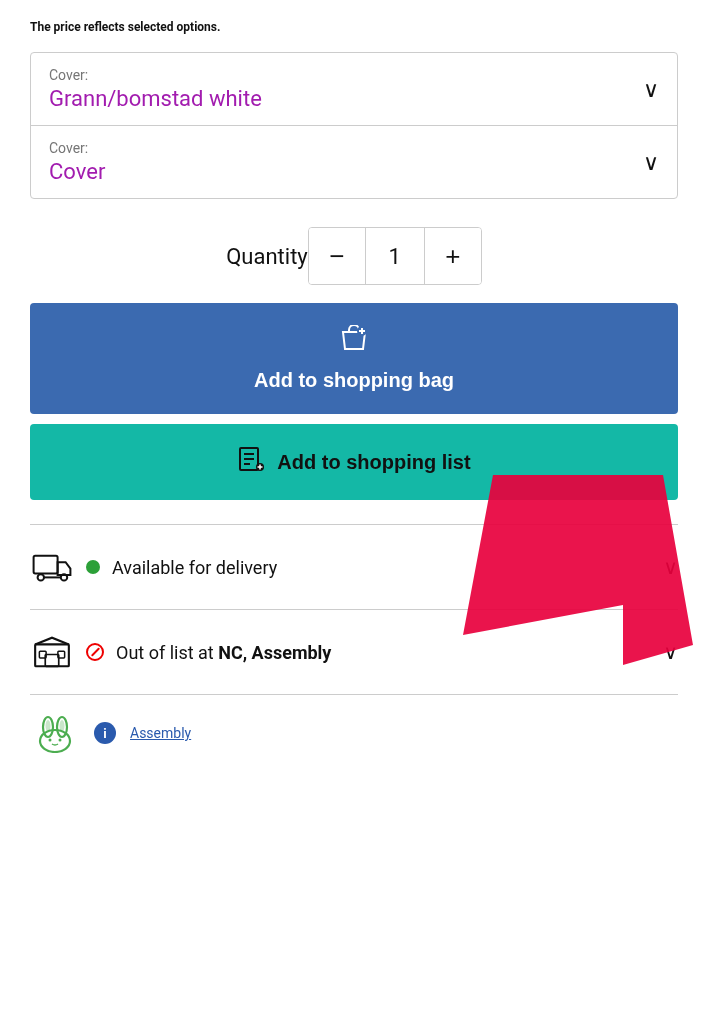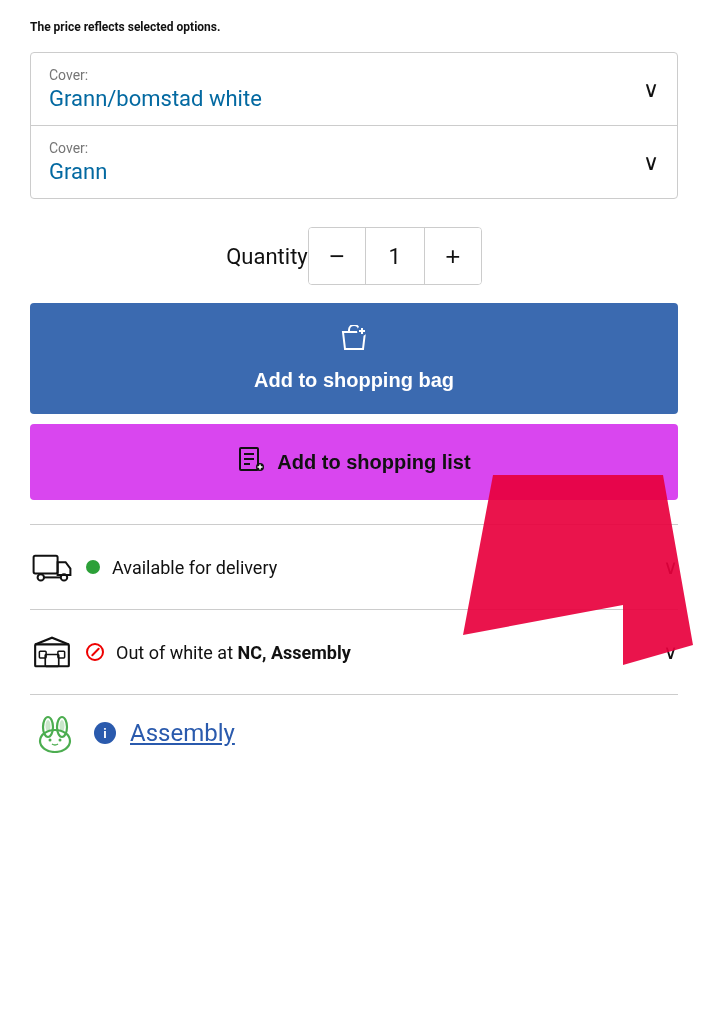--- a/index.html
+++ b/index.html
@@ -49,21 +49,21 @@
     }
 
     .option-label {
       font-size: 14px;
       color: #767676;
       margin-bottom: 3px;
     }
 
     .option-value {
       font-size: 22px;
-      color: #0369a1;
+      color: #a21caf;
       font-weight: 400;
     }
 
     .chevron-icon {
       font-size: 22px;
       color: #111;
       font-weight: 300;
     }
 
     .quantity-row {
@@ -132,21 +132,21 @@
     .bag-icon {
       font-size: 22px;
     }
 
     .add-to-list-btn {
       display: flex;
       align-items: center;
       justify-content: center;
       gap: 12px;
       width: 100%;
-      background: #d946ef;
+      background: #14b8a6;
       color: #111;
       border: none;
       border-radius: 4px;
       padding: 22px;
       font-size: 20px;
       font-weight: 700;
       cursor: pointer;
       margin-bottom: 24px;
     }
 
@@ -248,21 +248,21 @@
       display: flex;
       align-items: center;
       justify-content: center;
       font-size: 13px;
       font-weight: 700;
       flex-shrink: 0;
     }
 
     .assembly-link {
       color: #2a5aad;
-      font-size: 24px;
+      font-size: 14px;
       text-decoration: underline;
       cursor: pointer;
     }
 
     .delivery-row {
       position: relative;
     }
   </style>
 </head>
 <body>
@@ -273,21 +273,21 @@
   <div class="option-row">
     <div class="option-label-group">
       <span class="option-label">Cover:</span>
       <span class="option-value">Grann/bomstad white</span>
     </div>
     <span class="chevron-icon">∨</span>
   </div>
   <div class="option-row">
     <div class="option-label-group">
       <span class="option-label">Cover:</span>
-      <span class="option-value">Grann</span>
+      <span class="option-value">Cover</span>
     </div>
     <span class="chevron-icon">∨</span>
   </div>
 </div>
 
 <div class="quantity-row">
   <span class="quantity-label">Quantity</span>
   <div class="quantity-control">
     <button class="qty-btn">−</button>
     <div class="qty-value">1</div>
@@ -349,21 +349,21 @@
       <svg viewBox="0 0 46 38" fill="none" xmlns="http://www.w3.org/2000/svg">
         <rect x="3" y="10" width="40" height="26" rx="1" stroke="#111" stroke-width="2.5" fill="none"></rect>
         <rect x="15" y="22" width="16" height="14" rx="1" stroke="#111" stroke-width="2" fill="none"></rect>
         <path d="M3 10 L23 2 L43 10" stroke="#111" stroke-width="2.5" fill="none"></path>
         <rect x="8" y="18" width="8" height="8" rx="1" stroke="#111" stroke-width="1.8" fill="none"></rect>
         <rect x="30" y="18" width="8" height="8" rx="1" stroke="#111" stroke-width="1.8" fill="none"></rect>
       </svg>
     </div>
     <div class="no-stock-icon"></div>
     <span class="info-text">
-      <span>Out of white at </span><strong>NC, Assembly</strong>
+      <span>Out of list at </span><strong>NC, Assembly</strong>
     </span>
     <span class="chevron-end">∨</span>
   </div>
 
 </div>
 
 <div class="assembly-row">
 
   <svg class="rabbit-icon" viewBox="0 0 50 40" fill="none" xmlns="http://www.w3.org/2000/svg">
     <ellipse cx="25" cy="28" rx="15" ry="11" stroke="#4cad50" stroke-width="2.2" fill="none"></ellipse>

